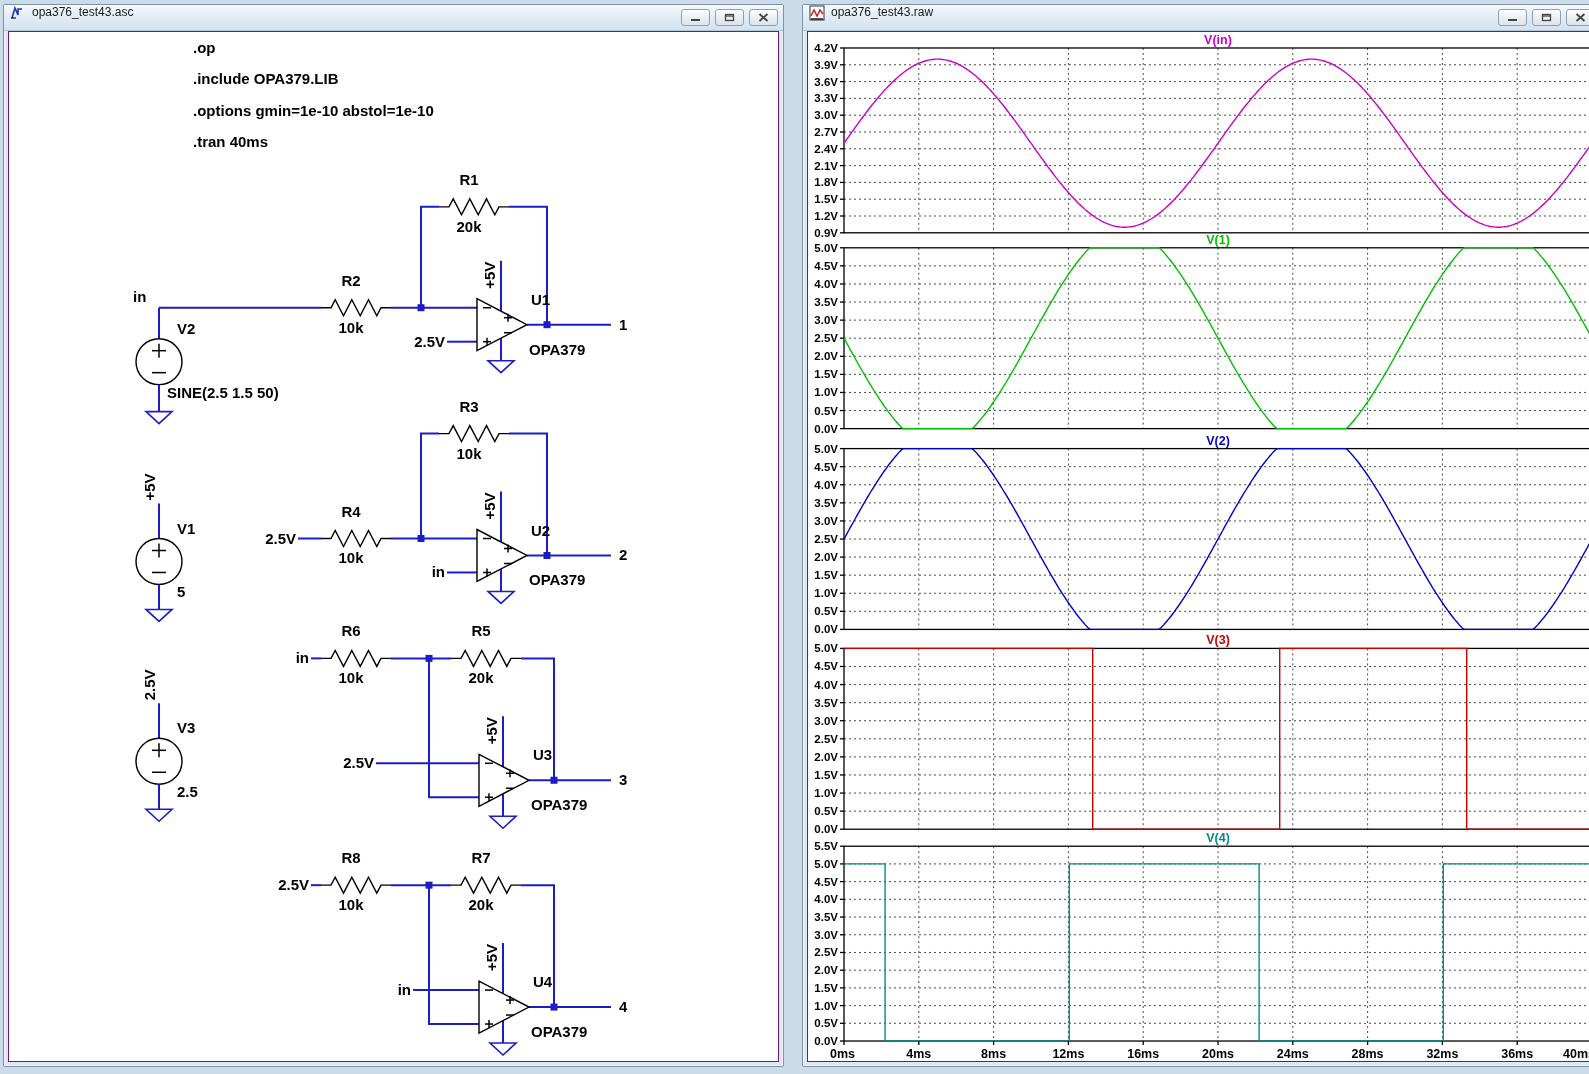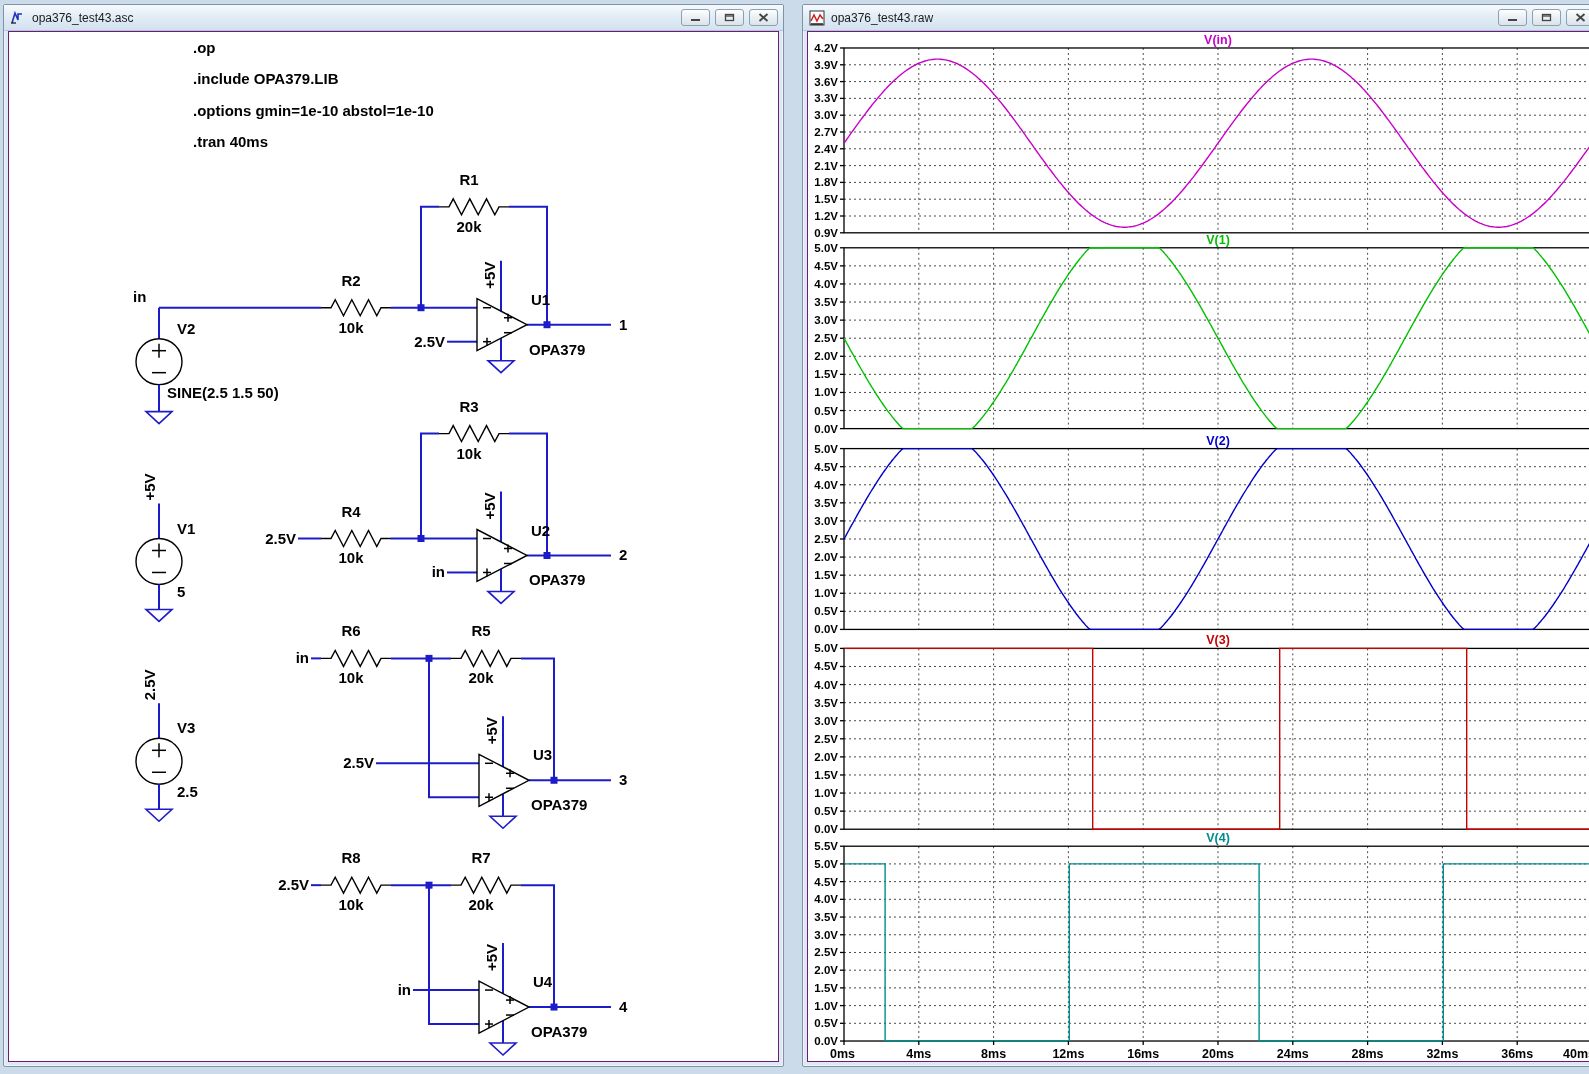--- a/index.html
+++ b/index.html
@@ -1,18 +1,18 @@
 <!DOCTYPE html>
 <html><head>
 <meta charset="utf-8">
 <style>
   html,body{margin:0;padding:0;}
   body{width:1589px;height:1074px;background:#ccdbe9;font-family:"Liberation Sans",sans-serif;position:relative;overflow:hidden;}
   .window{position:absolute;background:#dce9f5;border:1px solid #7e93a5;border-radius:2px;box-shadow:inset 0 0 0 1px #eef4fa;}
-  .titlebar{height:25px;display:flex;align-items:center;padding:0 5px;gap:6px;
+  .titlebar{height:25px;display:flex;padding:0 5px;gap:6px;
     background:linear-gradient(#f6fafd,#e3edf6 45%,#d2e2ef);border-bottom:1px solid #b3c5d6;}
   .ttext{font-size:12px;color:#1b1b1b;white-space:nowrap;}
   .wbtns{margin-left:auto;display:flex;gap:5px;align-items:center;}
   .wbtn{width:29px;height:17px;border:1px solid #8da0b0;border-radius:3px;
     background:linear-gradient(#ffffff,#eaeff4 50%,#dce3ea);display:flex;align-items:center;justify-content:center;padding:0;cursor:default;}
   .wcontent{position:absolute;left:4px;right:4px;top:26px;bottom:4px;background:#ffffff;border:1px solid #701a75;overflow:hidden;}
   .wcontent svg{display:block;width:100%;height:100%;}
   .ticon{width:17px;height:16px;display:flex;align-items:center;justify-content:center;}
 </style>
 </head>

